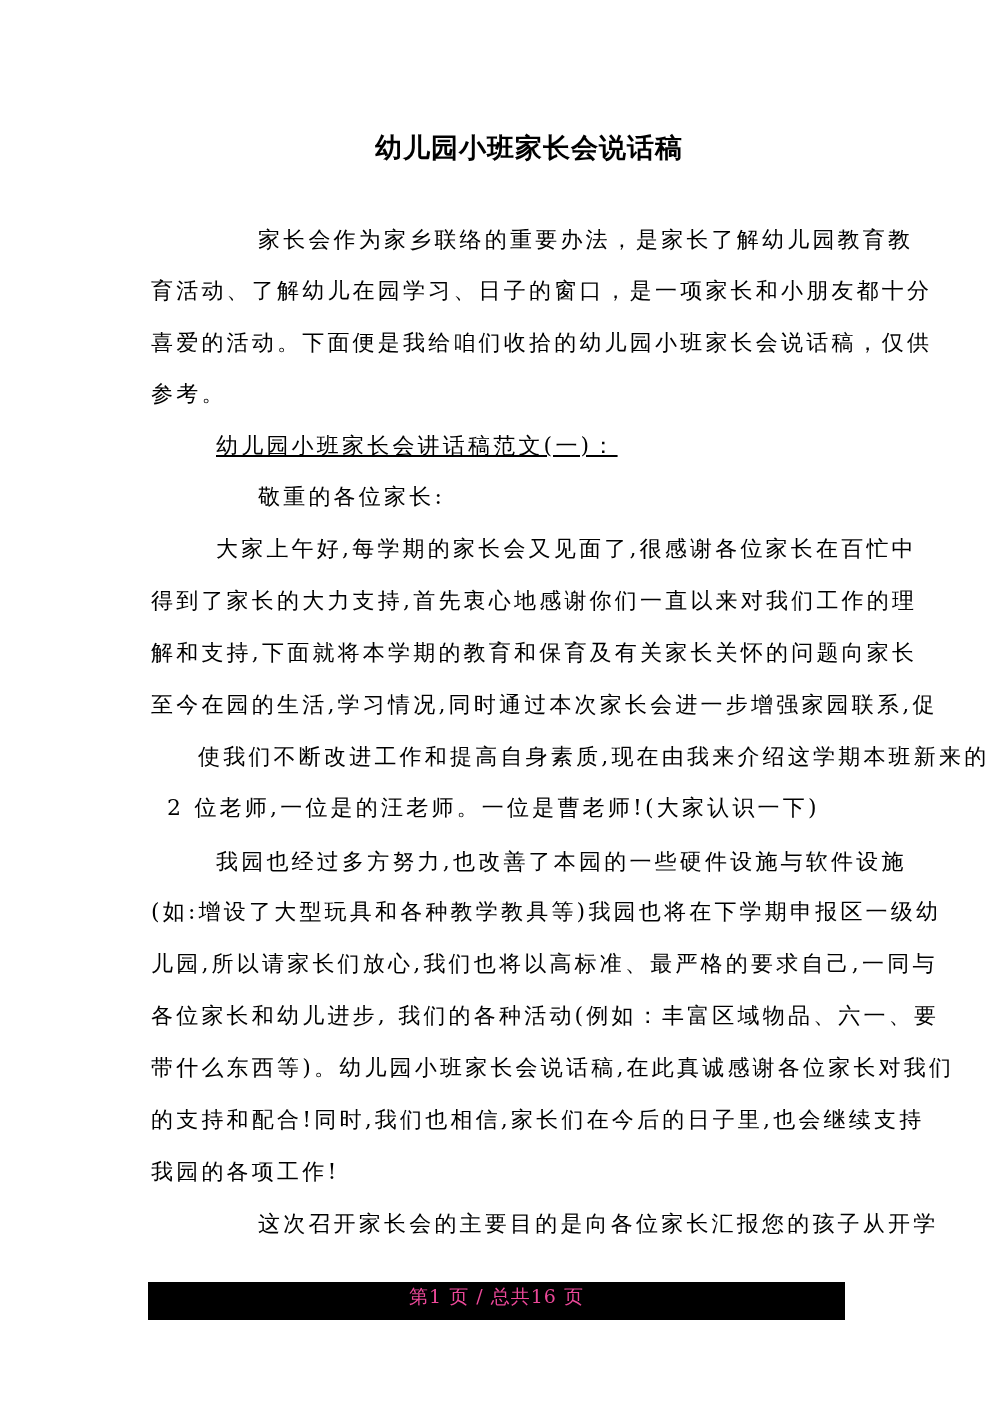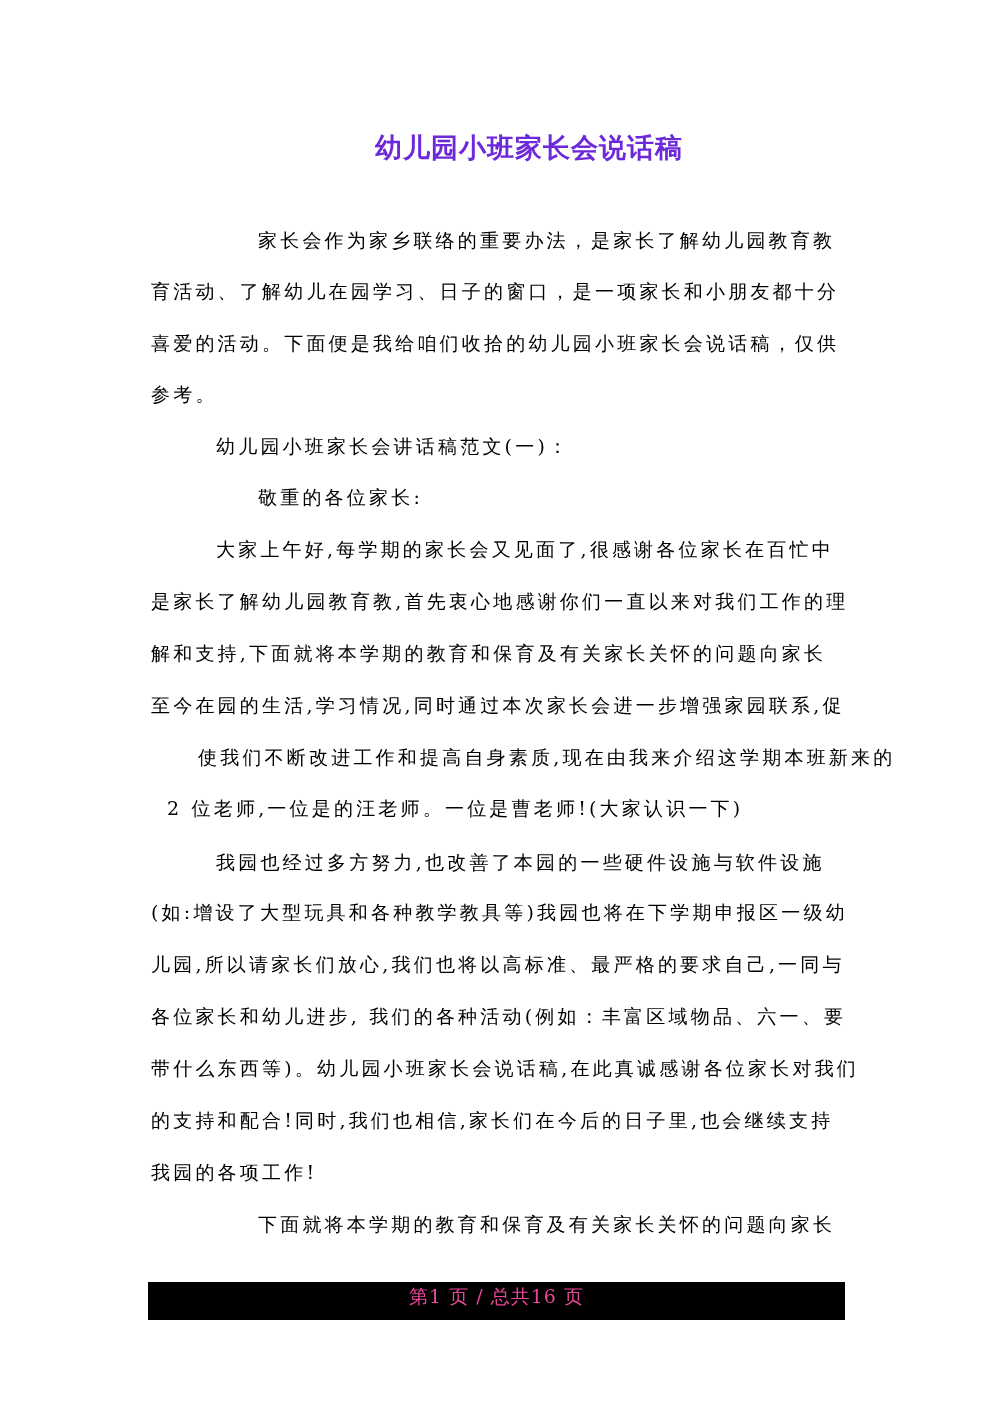--- a/index.html
+++ b/index.html
@@ -26,29 +26,29 @@
       left: 0;
       width: 946px;
       top: 128px;
       height: 40px;
       line-height: 40px;
       text-align: center;
       padding-left: 112px;
       box-sizing: border-box;
       font-size: 27px;
       font-weight: bold;
-      color: #6d28d9;
+      color: #000000;
       letter-spacing: 1px;
       font-family: "DejaVu Sans", "Liberation Sans", sans-serif;
     }
     .line {
       position: absolute;
       height: 34px;
       line-height: 34px;
-      font-size: 19px;
+      font-size: 22px;
       color: #000000;
       white-space: nowrap;
       letter-spacing: 3.2px;
       font-family: "DejaVu Serif", "Liberation Serif", serif;
     }
     .footer-bar {
       position: absolute;
       left: 148px;
       top: 1282px;
       width: 697px;
@@ -72,34 +72,34 @@
 <body>
 
 <div class="page">
   <div class="doc-title">幼儿园小班家长会说话稿</div>
 
   <div id="body-lines">
       <div class="line" style="left: 258px; top: 223px;">家长会作为家乡联络的重要办法，是家长了解幼儿园教育教</div>
       <div class="line" style="left: 151px; top: 274px;">育活动、了解幼儿在园学习、日子的窗口，是一项家长和小朋友都十分</div>
       <div class="line" style="left: 151px; top: 326px;">喜爱的活动。下面便是我给咱们收拾的幼儿园小班家长会说话稿，仅供</div>
       <div class="line" style="left: 151px; top: 377px; text-align: right;">参考。</div>
-      <div class="line" style="left: 216px; top: 429px;">幼儿园小班家长会讲话稿范文(一)：</div>
+      <div class="line" style="left: 216px; top: 429px; text-decoration: underline;">幼儿园小班家长会讲话稿范文(一)：</div>
       <div class="line" style="left: 258px; top: 480px;">敬重的各位家长:</div>
       <div class="line" style="left: 216px; top: 532px;">大家上午好,每学期的家长会又见面了,很感谢各位家长在百忙中</div>
-      <div class="line" style="left: 151px; top: 584px;">是家长了解幼儿园教育教,首先衷心地感谢你们一直以来对我们工作的理</div>
+      <div class="line" style="left: 151px; top: 584px;">得到了家长的大力支持,首先衷心地感谢你们一直以来对我们工作的理</div>
       <div class="line" style="left: 151px; top: 636px;">解和支持,下面就将本学期的教育和保育及有关家长关怀的问题向家长</div>
       <div class="line" style="left: 151px; top: 688px;">至今在园的生活,学习情况,同时通过本次家长会进一步增强家园联系,促</div>
       <div class="line" style="left: 151px; top: 740px; margin-left: 47px;">使我们不断改进工作和提高自身素质,现在由我来介绍这学期本班新来的</div>
       <div class="line" style="left: 167px; top: 791px;">2 位老师,一位是的汪老师。一位是曹老师!(大家认识一下)</div>
       <div class="line" style="left: 216px; top: 845px;">我园也经过多方努力,也改善了本园的一些硬件设施与软件设施</div>
       <div class="line" style="left: 151px; top: 895px;">(如:增设了大型玩具和各种教学教具等)我园也将在下学期申报区一级幼</div>
       <div class="line" style="left: 151px; top: 947px;">儿园,所以请家长们放心,我们也将以高标准、最严格的要求自己,一同与</div>
       <div class="line" style="left: 151px; top: 999px;">各位家长和幼儿进步, 我们的各种活动(例如：丰富区域物品、六一、要</div>
       <div class="line" style="left: 151px; top: 1051px;">带什么东西等)。幼儿园小班家长会说话稿,在此真诚感谢各位家长对我们</div>
       <div class="line" style="left: 151px; top: 1103px;">的支持和配合!同时,我们也相信,家长们在今后的日子里,也会继续支持</div>
       <div class="line" style="left: 151px; top: 1155px;">我园的各项工作!</div>
-      <div class="line" style="left: 258px; top: 1207px;">下面就将本学期的教育和保育及有关家长关怀的问题向家长</div>
+      <div class="line" style="left: 258px; top: 1207px;">这次召开家长会的主要目的是向各位家长汇报您的孩子从开学</div>
     </div>
 
   <div class="footer-bar">
     <div class="footer-text">第1 页  /  总共16 页</div>
   </div>
 </div>
 
 </body></html>

